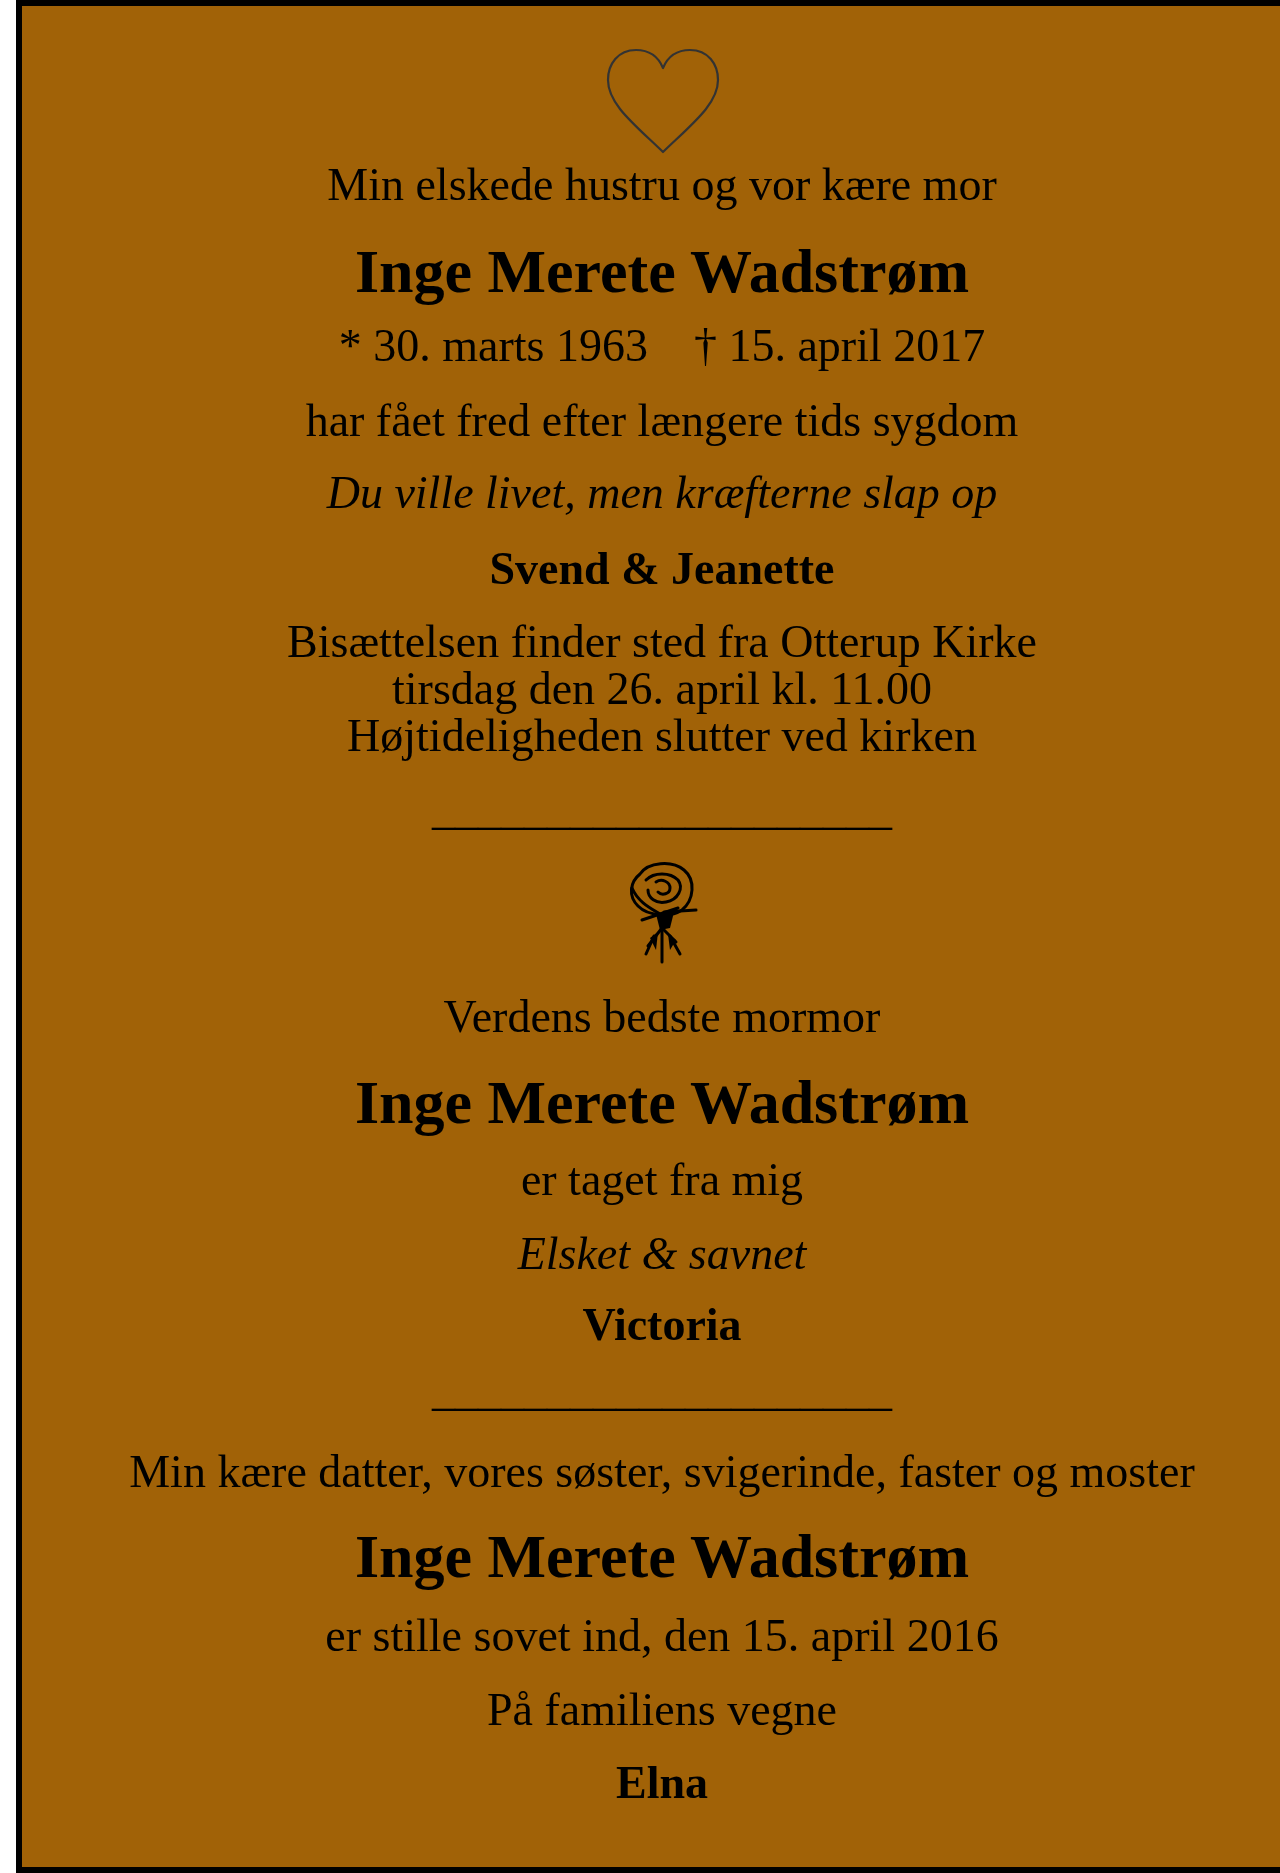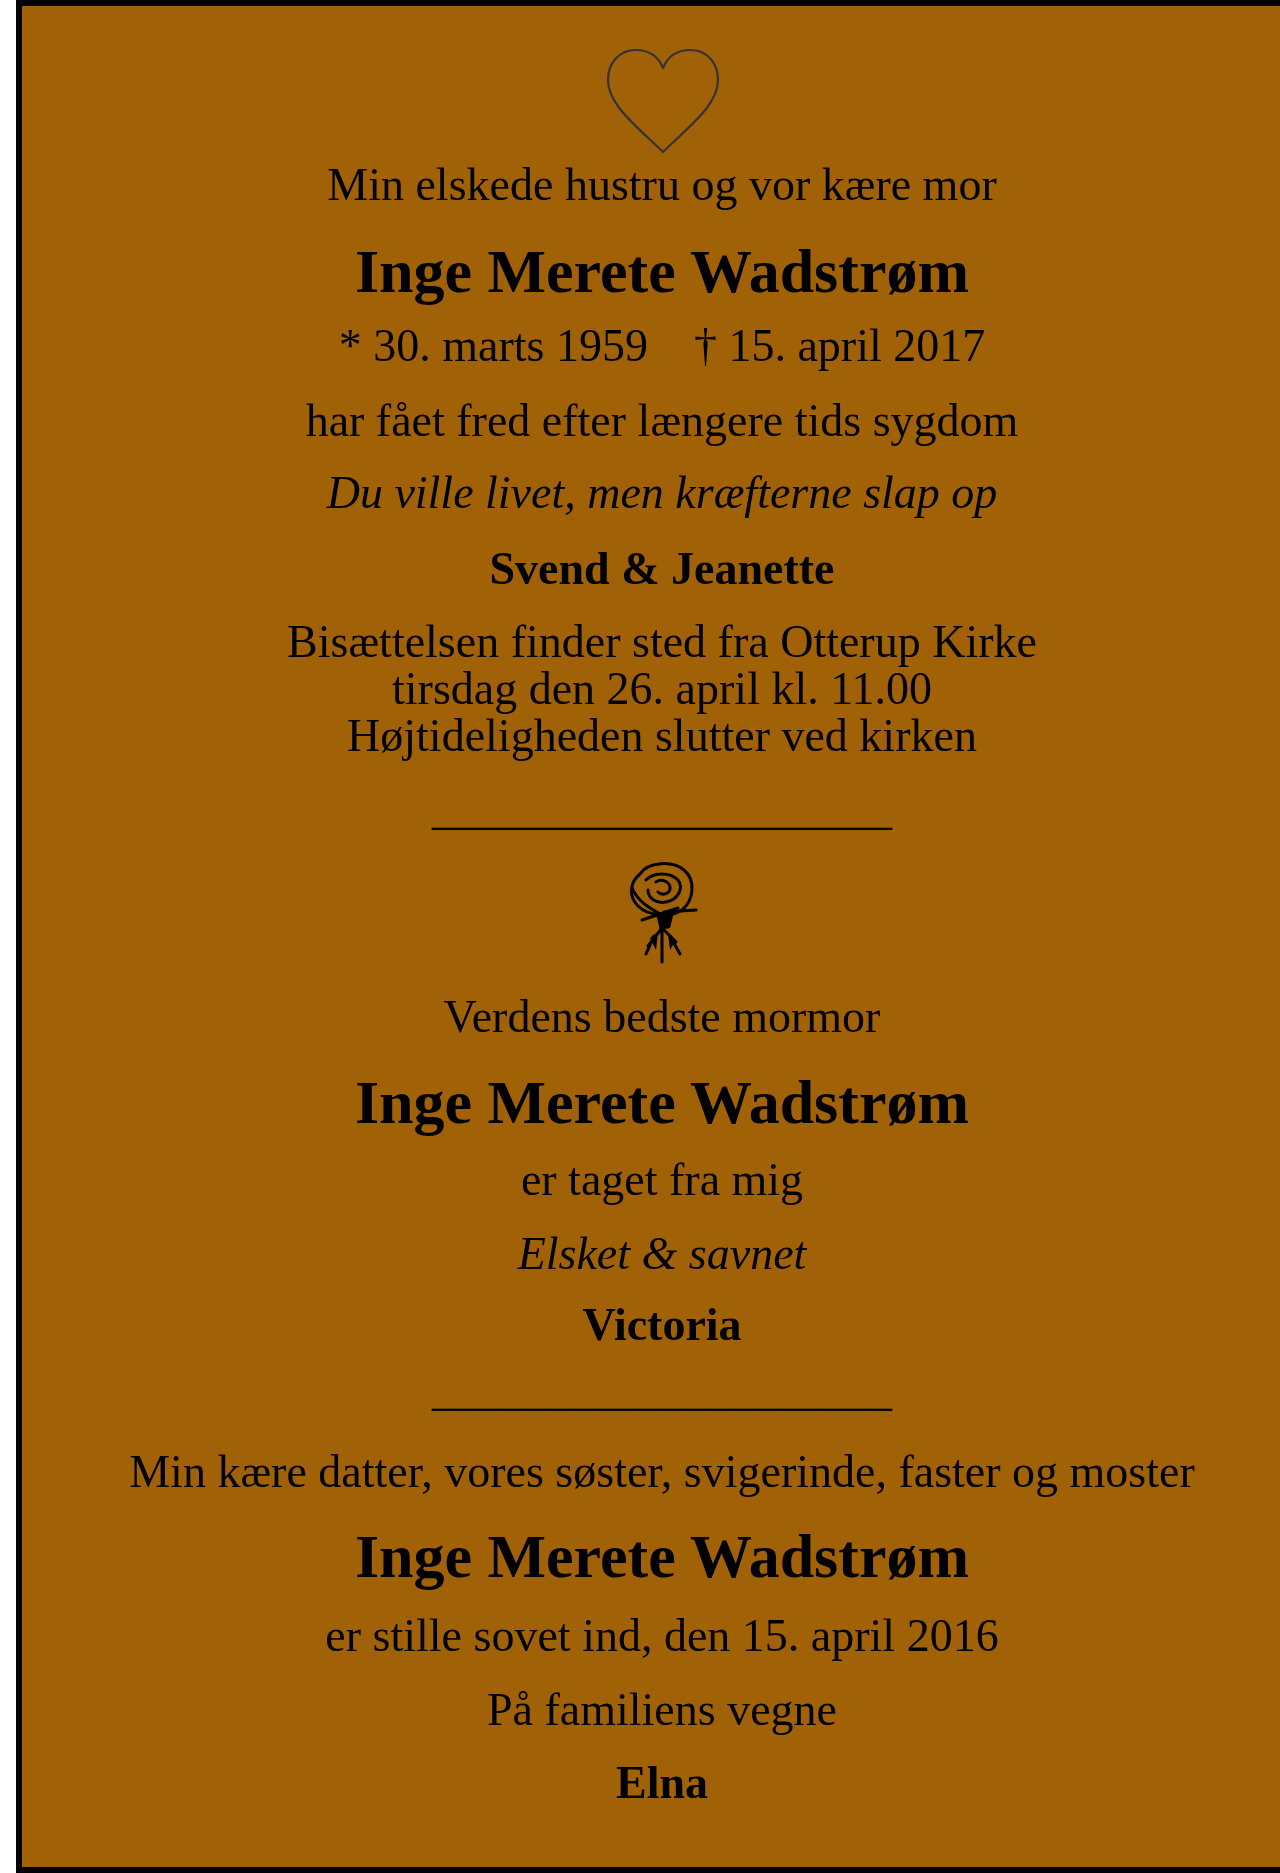--- a/index.html
+++ b/index.html
@@ -26,21 +26,21 @@
 
 <div class="frame">
 
   <svg class="icon" style="left:582px; top:40px;" width="118" height="110" viewBox="0 0 118 110">
     <path d="M59 22 C 54 10, 44 4, 32 4 C 14 4, 4 18, 4 34 C 4 58, 30 78, 59 106 C 88 78, 114 58, 114 34 C 114 18, 104 4, 86 4 C 74 4, 64 10, 59 22 Z" fill="none" stroke="#333333" stroke-width="2.2" stroke-linejoin="round"></path>
   </svg>
 
   <p class="line body" style="top:156px;">Min elskede hustru og vor kære mor</p>
   <p class="line name" style="top:234px;">Inge Merete Wadstrøm</p>
   <p class="line body dates" style="top:317px;">
-    <span>* 30. marts 1959</span><span class="gap"></span><span>† 15. april 2017</span>
+    <span>* 30. marts 1963</span><span class="gap"></span><span>† 15. april 2017</span>
   </p>
   <p class="line body" style="top:392px;">har fået fred efter længere tids sygdom</p>
   <p class="line ital" style="top:464px;">Du ville livet, men kræfterne slap op</p>
   <p class="line sig" style="top:540px;">Svend &amp; Jeanette</p>
   <p class="line body" style="top:613px;">Bisættelsen finder sted fra Otterup Kirke</p>
   <p class="line body" style="top:660px;">tirsdag den 26. april kl. 11.00</p>
   <p class="line body" style="top:707px;">Højtideligheden slutter ved kirken</p>
 
   <p class="line sep" style="top:780px;">____________________</p>
 

